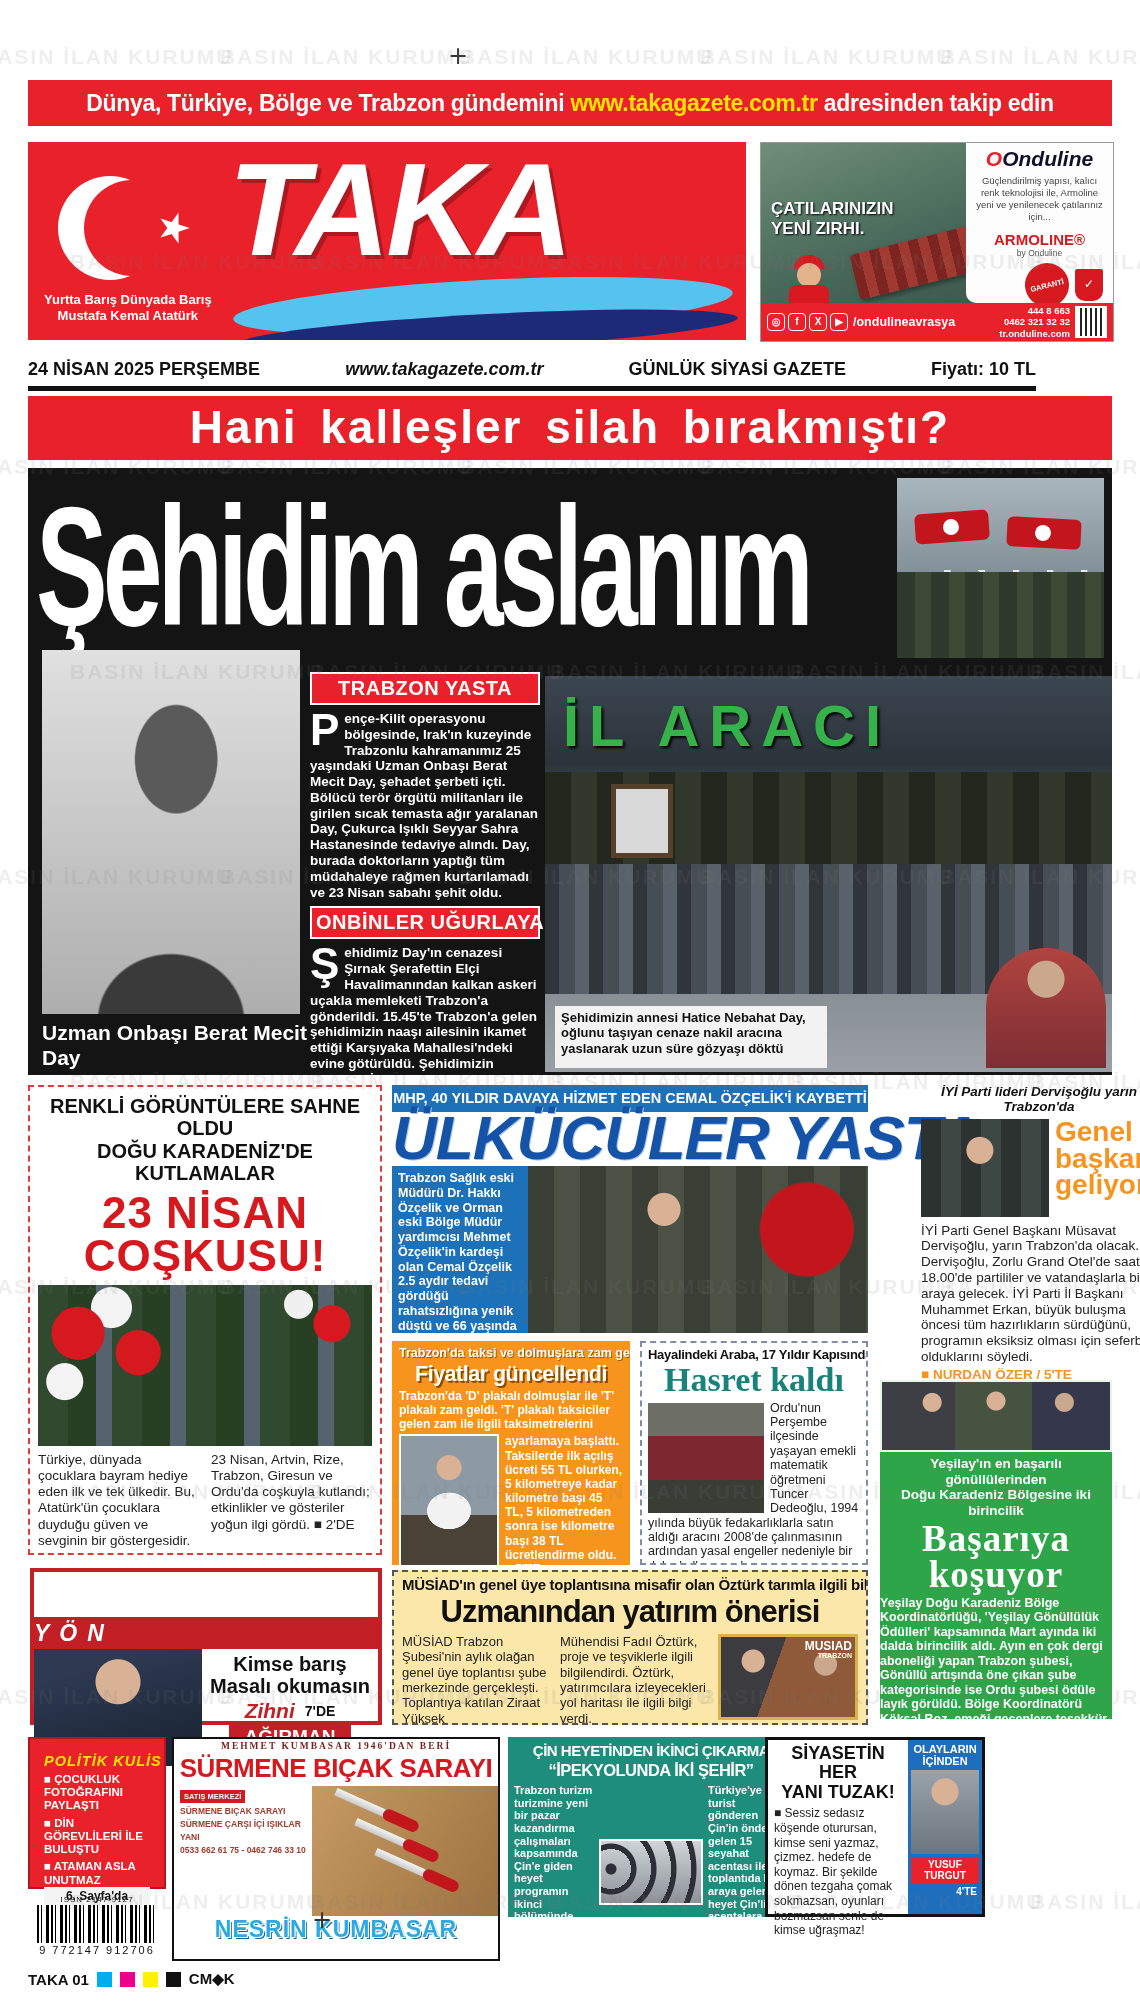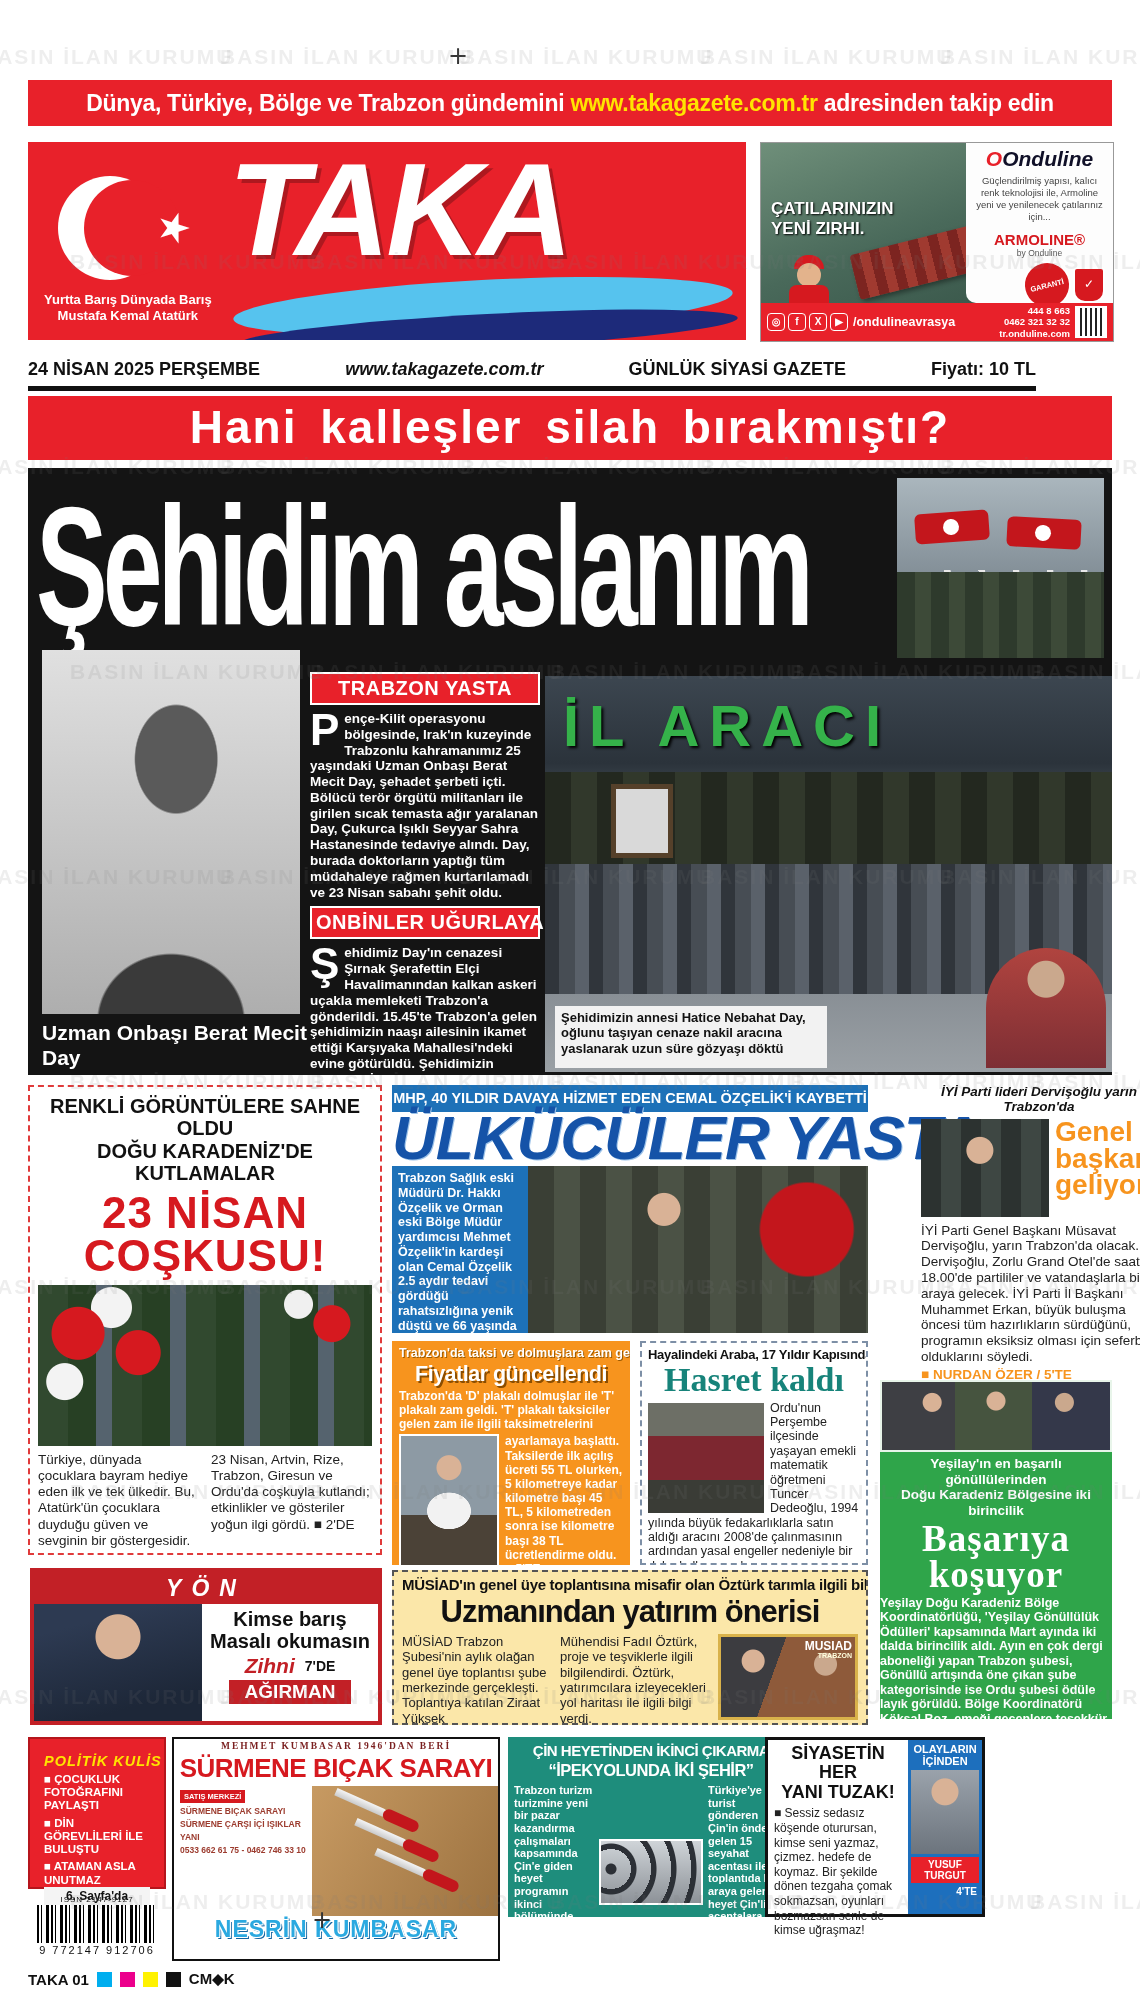--- a/index.html
+++ b/index.html
@@ -150,21 +150,21 @@
   .yesilPhoto{height:72px;border:2px solid #e8f5ea;box-sizing:border-box;
       background:radial-gradient(circle at 22% 30%,#d9b296 0 9px,transparent 10px),
                  radial-gradient(circle at 50% 28%,#d9b296 0 9px,transparent 10px),
                  radial-gradient(circle at 80% 30%,#caa88d 0 9px,transparent 10px),
                  linear-gradient(90deg,#3e3f44 0 32%,#46543f 32% 66%,#34384a 66% 100%);}
   .yesilKick{font-weight:bold;font-size:13.5px;line-height:1.15;text-align:center;margin-top:4px;}
   .yesilHead{font-family:"Liberation Serif",serif;font-weight:bold;font-size:37px;line-height:.98;text-align:center;letter-spacing:1px;margin:3px 0 2px;}
   .yesilBody{font-weight:bold;font-size:12.5px;line-height:1.16;}
 
   .yon{left:30px;top:1568px;width:352px;height:157px;border:4px solid #c22026;box-sizing:border-box;background:#fff;}
-  .yonBand{height:32px;background:#c22026;color:#fff;font-weight:bold;font-style:italic;font-size:23px;text-align:center;line-height:32px;letter-spacing:10px;}
+  .yonBand{height:32px;background:#c22026;color:#fff;font-weight:bold;font-style:italic;font-size:23px;text-align:left;line-height:32px;letter-spacing:10px;margin-top:45px;}
   .yonRow{display:flex;height:117px;}
   .yonPhoto{width:168px;background:radial-gradient(circle at 50% 28%,#d9b296 0 22px,transparent 23px),
             linear-gradient(165deg,#2d3a52 20%,#1d2738 80%);}
   .yonRight{flex:1;text-align:center;padding-top:4px;}
   .yonHead{font-weight:bold;font-size:20px;line-height:1.1;}
   .yonSig{margin-top:2px;display:flex;align-items:center;justify-content:center;gap:10px;}
   .yonFirst{color:#c22026;font-weight:bold;font-style:italic;font-size:21px;}
   .yonPage{font-weight:bold;font-size:14px;}
   .yonLast{display:inline-block;background:#c22026;color:#fff;font-weight:bold;font-size:19px;padding:1px 16px;margin-top:2px;}
 

